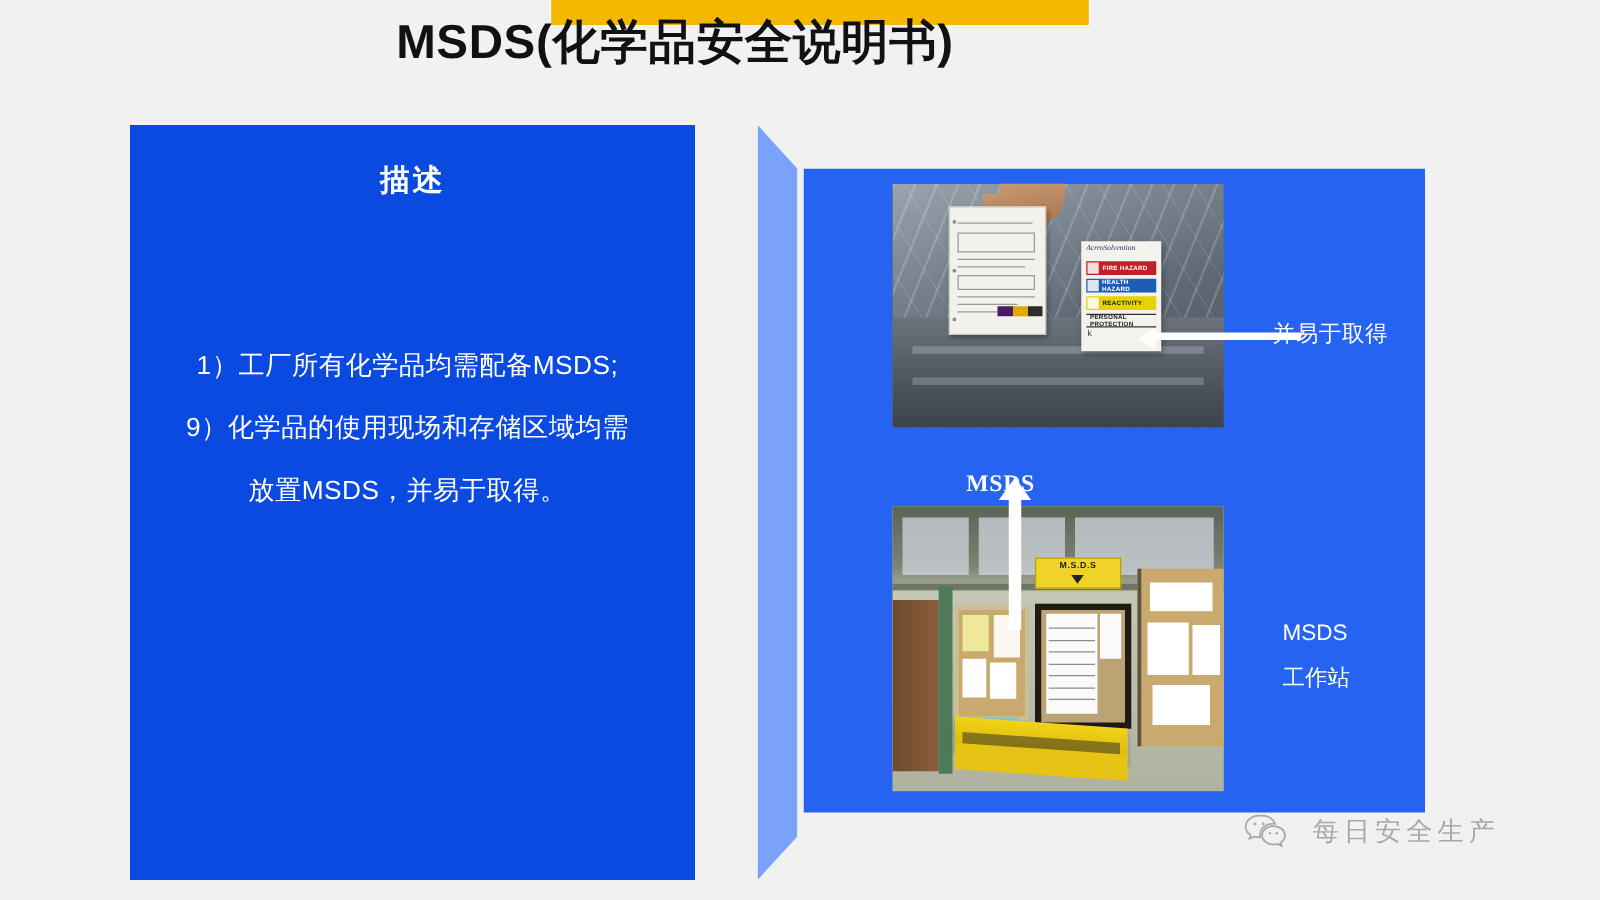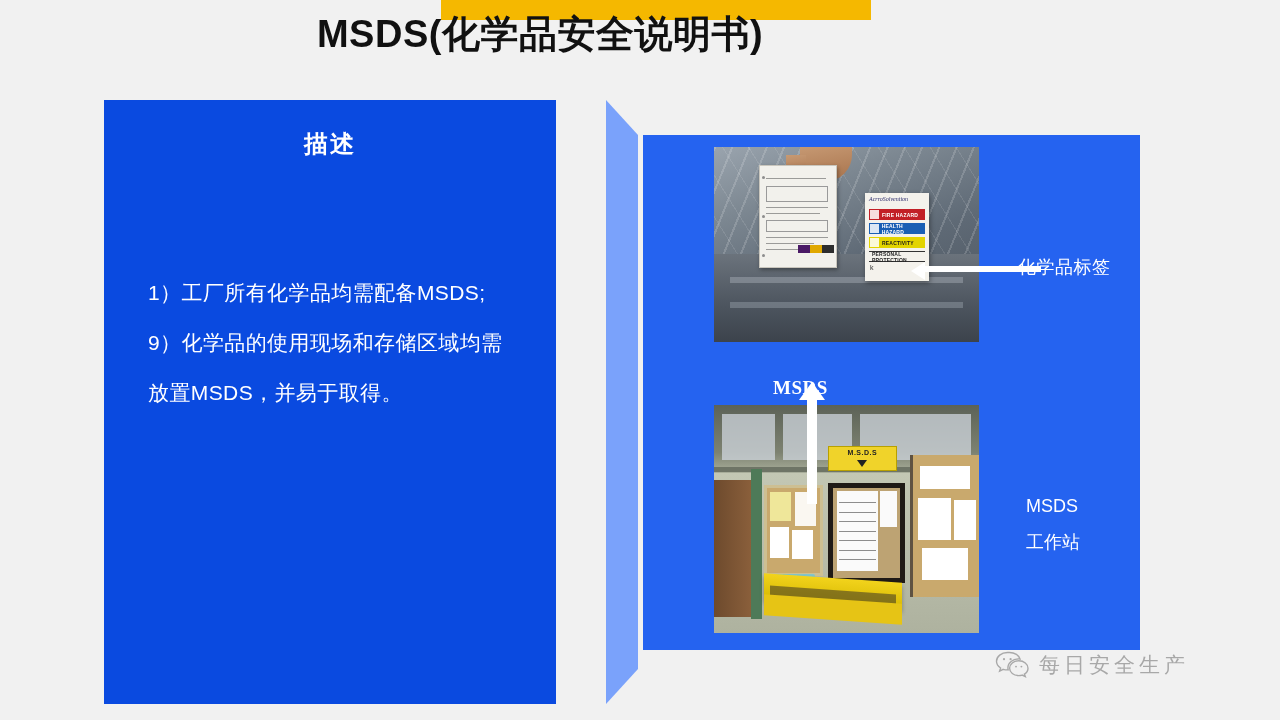--- a/index.html
+++ b/index.html
@@ -34,21 +34,21 @@
     position:absolute; left:104px; top:100px; width:452px; height:604px;
     background:#0a4ae0; z-index:3;
   }
   .panel-left-header{
     position:absolute; left:0; top:0; width:100%;
     text-align:center; padding-top:28px;
     font-size:24px; font-weight:bold; color:#ffffff;
     letter-spacing:2px;
   }
   .panel-left-body{
-    position:absolute; left:44px; right:52px; top:168px;
+    position:absolute; left:44px; right:52px; top:168px;text-align:center;
   }
   .bullet{
     color:#ffffff; font-size:21px; line-height:50px;
     letter-spacing:.4px; white-space:pre-wrap;
   }
 
   
   .panel-right{
     position:absolute; left:643px; top:135px; width:497px; height:515px;
     background:#2563f0; z-index:3;
@@ -166,21 +166,21 @@
 
   
   .callout{ position:absolute; color:#ffffff; z-index:6; }
   .callout-chem{ left:1018px; top:255px; font-size:18px; letter-spacing:.5px; }
   .callout-msds{ left:773px; top:377px; font-size:19px; font-weight:bold;
     color:#ffffff; font-family:"Liberation Serif", serif; letter-spacing:.5px; }
   .callout-ws{ left:1026px; top:488px; font-size:18px; line-height:36px; }
 
   
   .watermark{ position:absolute; left:995px; top:650px; display:flex;
-    align-items:center; gap:10px; z-index:7; opacity:.55; }
+    align-items:center; gap:21px; z-index:7; opacity:.55; }
   .watermark .wx{ width:34px; height:30px; position:relative; }
   .watermark .wtext{ font-size:21px; color:#6e6e6e; letter-spacing:4px;
     font-family:"Liberation Sans", sans-serif; }
 </style>
 </head>
 <body>
 
 <div id="slide">
 
   <div class="title-highlight"></div>
@@ -299,21 +299,21 @@
         <div class="pg" style="left:10%;top:8%;width:76%;height:16%;"></div>
         <div class="pg" style="left:8%;top:30%;width:50%;height:30%;"></div>
         <div class="pg" style="left:62%;top:32%;width:34%;height:28%;"></div>
         <div class="pg" style="left:14%;top:66%;width:70%;height:22%;"></div>
       </div>
     </div>
 
     <div class="callout callout-msds" style="left:130px; top:242px;">MSDS</div>
   </div>
 
-  <div class="callout callout-chem">化学品标签</div>
+  <div class="callout callout-chem">并易于取得</div>
 
   <div class="callout callout-ws">
     <div>MSDS</div>
     <div>工作站</div>
   </div>
 
   <div class="watermark">
     <span class="wx">
       <svg viewBox="0 0 34 30" width="34" height="30">
         <path d="M12.5 2.5C6.3 2.5 1.5 6.5 1.5 11.3c0 2.7 1.6 5.1 4.1 6.7l-1 3.1 3.6-1.8c1.3.4 2.7.6 4.3.6h.7c-.2-.7-.3-1.4-.3-2.1 0-5 4.9-8.9 10.9-8.9.4 0 .8 0 1.2.1-.9-3.7-5.3-6.5-10.5-6.5z" fill="none" stroke="#6e6e6e" stroke-width="1.4"></path>

